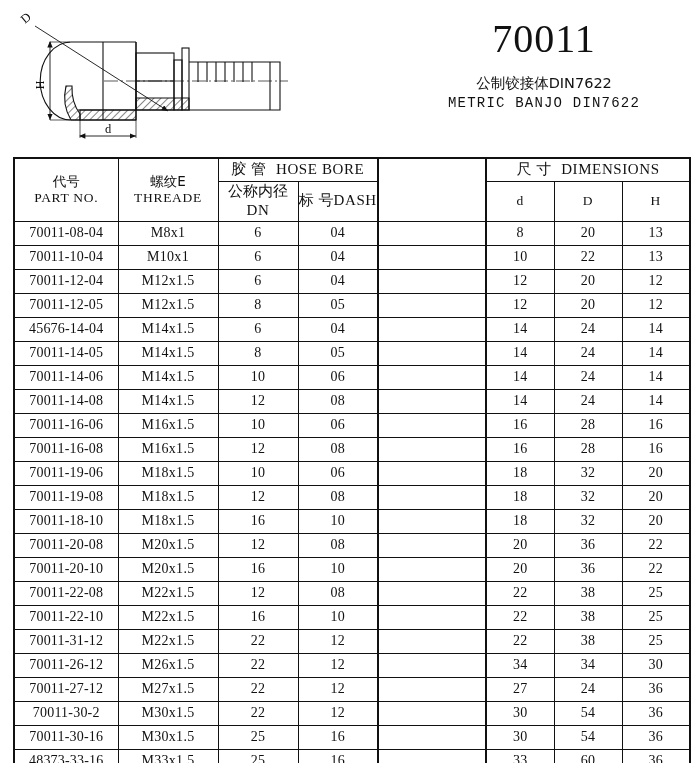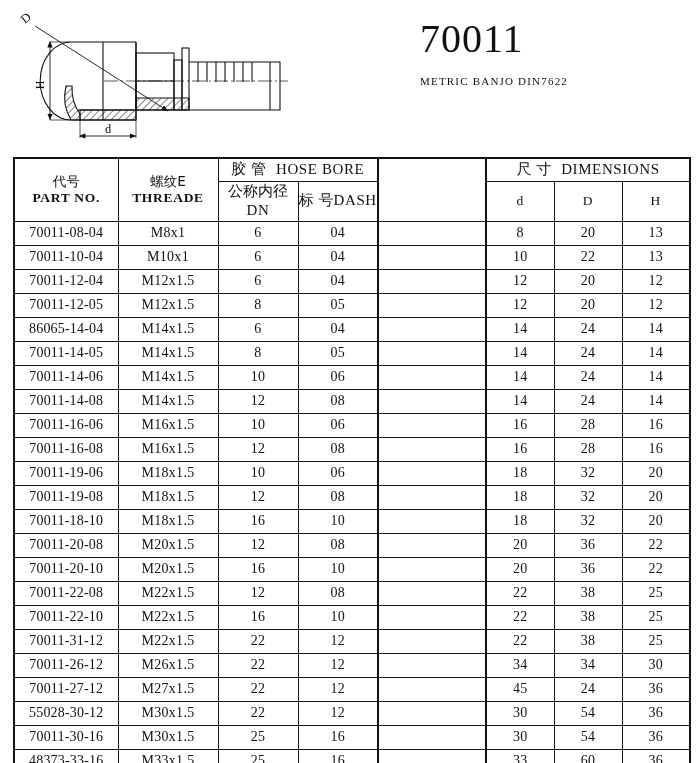--- a/index.html
+++ b/index.html
@@ -24,40 +24,41 @@
 
   .drawing-wrap {
     position: absolute;
     left: 8px; top: 10px;
     width: 400px; height: 135px;
   }
   .drawing-wrap svg { display: block; }
 
   .title-block {
     position: absolute;
-    left: 420px; top: 18px;
+    left: 408px; top: 18px;
     width: 272px;
+    text-align: center;
   }
   .part-title {
     font-family: "Liberation Serif", "DejaVu Serif", serif;
     font-size: 40px;
     font-weight: 400;
     letter-spacing: 1px;
     line-height: 1.05;
     margin-bottom: 14px;
   }
   .sub-cn {
     font-family: "DejaVu Sans", "Liberation Sans", sans-serif;
     font-size: 14.5px;
     line-height: 1.35;
     letter-spacing: 0px;
   }
   .sub-en {
-    font-family: Liberation Serif, serif;
-    font-size: 11px;
+    font-family: Liberation Mono, monospace;
+    font-size: 14px;
     line-height: 1.35;
     letter-spacing: 1.2px;
   }
 
   
   .table-wrap {
     position: absolute;
     left: 13px;
     top: 157px;
     width: 676px;
@@ -84,21 +85,20 @@
   .hdr-cn {
     font-family: "DejaVu Sans", "Liberation Sans", sans-serif;
     font-size: 13.5px;
     line-height: 1.25;
   }
   .hdr-en {
     font-family: "Liberation Serif", "DejaVu Serif", serif;
     font-size: 13.5px;
     letter-spacing: 0.7px;
     line-height: 1.25;
-    font-weight: bold;
   }
   .hdr-mix {
     font-size: 13px;
     line-height: 1.3;
   }
   .hdr-mix .cjk {
     font-family: "DejaVu Sans", "Liberation Sans", sans-serif;
     font-size: 15px;
   }
   .hdr-mix .lat {
@@ -199,20 +199,21 @@
         <line x1="72" y1="126" x2="128" y2="126" marker-start="url(#ar-e)" marker-end="url(#ar-s)"></line>
         <line x1="72" y1="110" x2="72" y2="128" stroke-width="0.7"></line>
         <line x1="128" y1="110" x2="128" y2="128" stroke-width="0.7"></line>
       </g>
       <text x="100" y="123" font-family="Liberation Serif, serif" font-size="12.5" fill="#111" text-anchor="middle">d</text>
     </svg>
   </div>
 
   <div class="title-block">
     <div class="part-title">70011</div>
+    <div class="sub-cn">公制铰接体DIN7622</div>
     <div class="sub-en">METRIC BANJO DIN7622</div>
   </div>
 </div>
 
 <div class="table-wrap">
   <table class="spec">
     <colgroup>
       <col style="width:104px">
       <col style="width:100px">
       <col style="width:80px">
@@ -297,21 +298,21 @@
           <td class="cell partno">70011-12-05</td>
           <td class="cell">M12x1.5</td>
           <td class="cell">8</td>
           <td class="cell">05</td>
           <td class="cell blankcol thick-l thick-r"></td>
           <td class="cell">12</td>
           <td class="cell">20</td>
           <td class="cell">12</td>
         </tr>
         <tr>
-          <td class="cell partno">86065-14-04</td>
+          <td class="cell partno">45676-14-04</td>
           <td class="cell">M14x1.5</td>
           <td class="cell">6</td>
           <td class="cell">04</td>
           <td class="cell blankcol thick-l thick-r"></td>
           <td class="cell">14</td>
           <td class="cell">24</td>
           <td class="cell">14</td>
         </tr>
         <tr>
           <td class="cell partno">70011-14-05</td>
@@ -452,26 +453,26 @@
           <td class="cell">34</td>
           <td class="cell">34</td>
           <td class="cell">30</td>
         </tr>
         <tr>
           <td class="cell partno">70011-27-12</td>
           <td class="cell">M27x1.5</td>
           <td class="cell">22</td>
           <td class="cell">12</td>
           <td class="cell blankcol thick-l thick-r"></td>
-          <td class="cell">45</td>
+          <td class="cell">27</td>
           <td class="cell">24</td>
           <td class="cell">36</td>
         </tr>
         <tr>
-          <td class="cell partno">55028-30-12</td>
+          <td class="cell partno">70011-30-2</td>
           <td class="cell">M30x1.5</td>
           <td class="cell">22</td>
           <td class="cell">12</td>
           <td class="cell blankcol thick-l thick-r"></td>
           <td class="cell">30</td>
           <td class="cell">54</td>
           <td class="cell">36</td>
         </tr>
         <tr>
           <td class="cell partno">70011-30-16</td>

